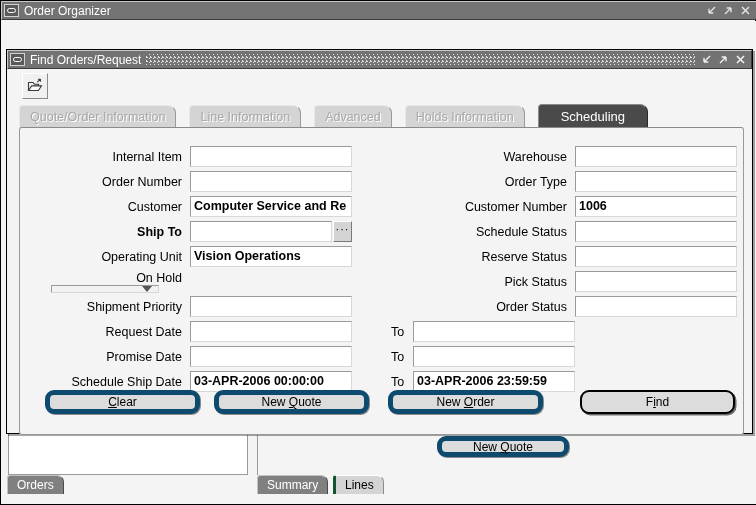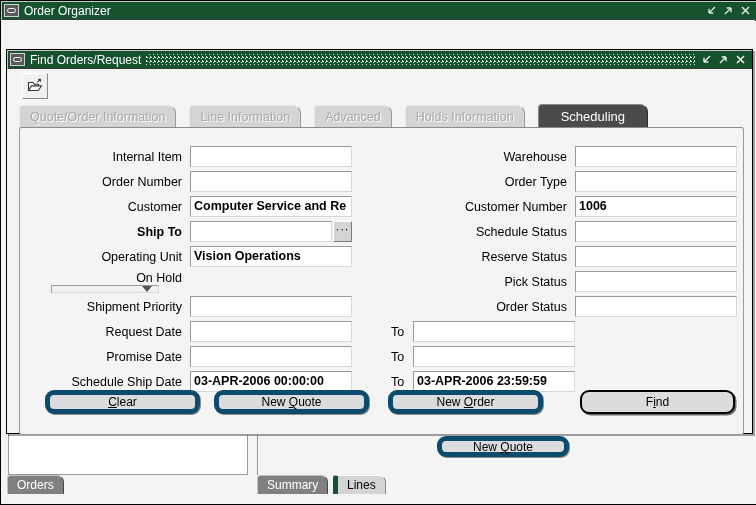--- a/index.html
+++ b/index.html
@@ -25,21 +25,21 @@
     box-sizing: border-box;
     border: 1px solid #000;
   }
 
   
   .titlebar {
     position: absolute;
     display: flex;
     align-items: center;
     height: 19px;
-    background: #14532d;
+    background: #737373;
     color: #ffffff;
     box-sizing: border-box;
     border-top: 1px solid #c8c8c8;
     border-left: 1px solid #c8c8c8;
     border-right: 1px solid #3b3b3b;
     border-bottom: 1px solid #3b3b3b;
     padding: 0 2px;
     overflow: hidden;
     user-select: none;
   }
@@ -146,21 +146,21 @@
     background: #808080;
     color: #ffffff;
     border-top: 1px solid #c2c2c2;
     border-left: 1px solid #c2c2c2;
     border-right: 1px solid #4a4a4a;
   }
   .bottom-tab.inactive {
     background: #d4d4d4;
     color: #000000;
     border-top: 1px solid #ffffff;
-    border-left: 5px solid #14532d;
+    border-left: 3px solid #14532d;
     border-right: 1px solid #8a8a8a;
   }
 
   .oracle-btn {
     background: #dcdcdc;
     border: 5px solid #0c4a6e;
     border-radius: 9px;
     box-shadow: 1px 1px 0 #8c8c8c;
     font-size: 12px;
     color: #000;

